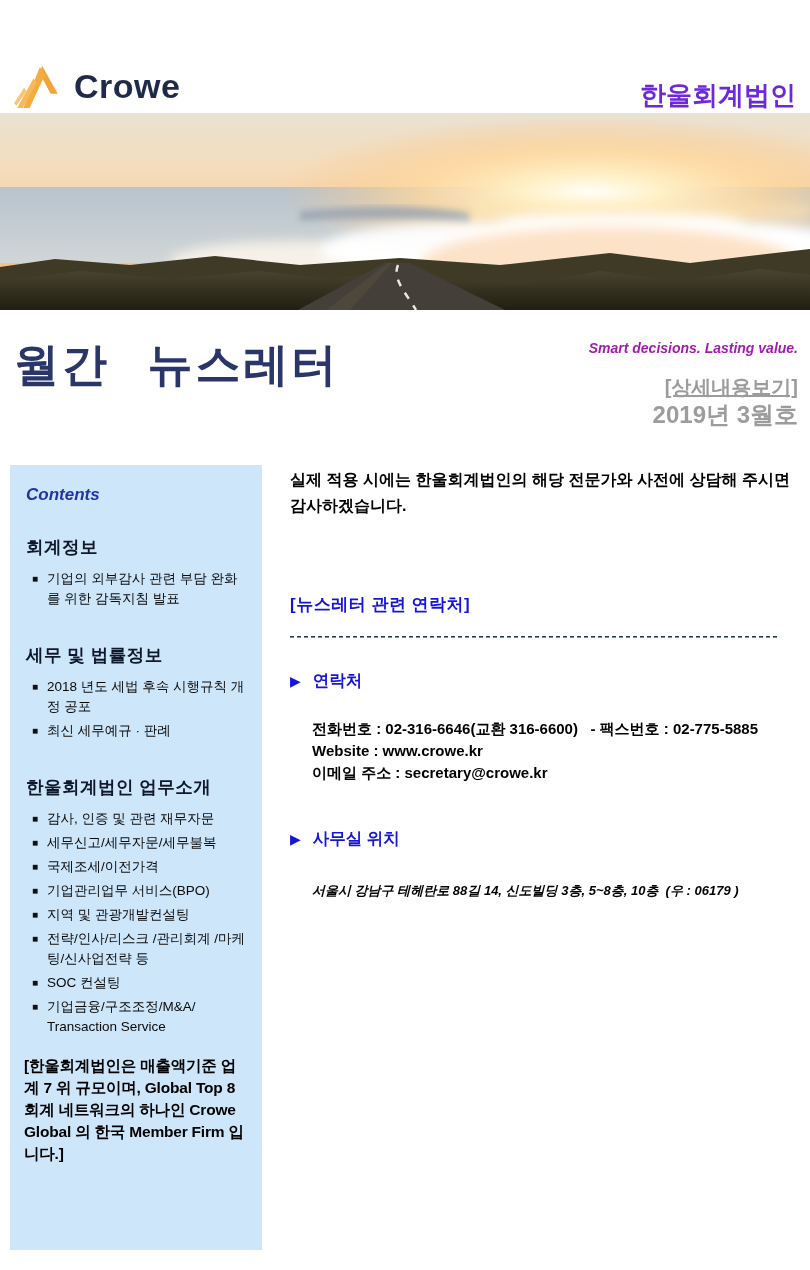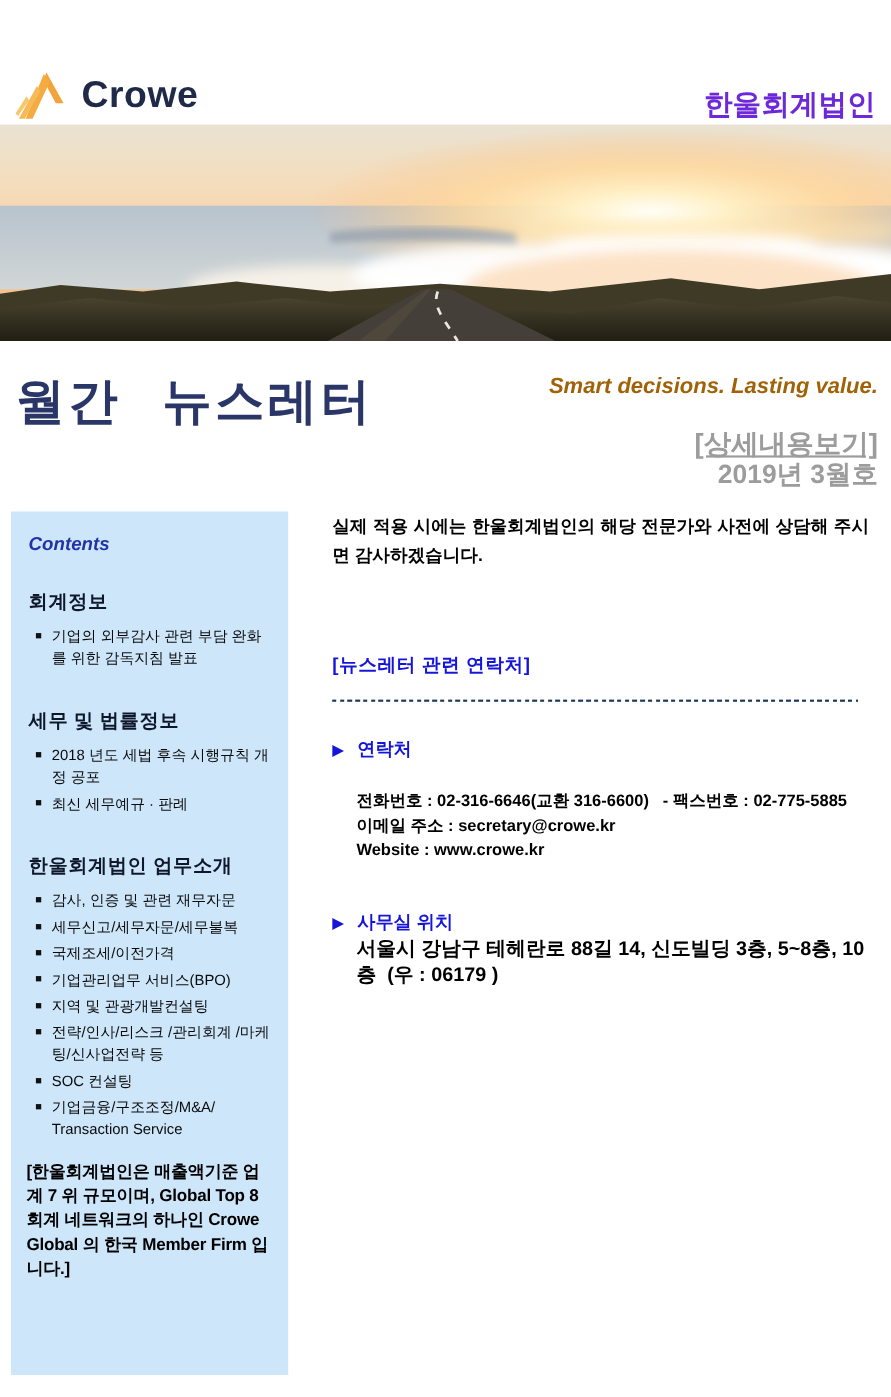--- a/index.html
+++ b/index.html
@@ -34,32 +34,32 @@
   .masthead {
     height:155px; padding:26px 12px 0 14px;
     display:flex; justify-content:space-between; align-items:flex-start;
   }
   .page-title {
     font-size:45px; font-weight:800; color:#2a3668;
     letter-spacing:3px; word-spacing:22px; line-height:58px;
   }
   .mast-right { text-align:right; padding-top:4px; }
   .tagline {
-    font-size:20px; font-weight:700; font-style:italic; color:#a16207;
-    margin-bottom:28px;
+    font-size:14px; font-weight:700; font-style:italic; color:#a21caf;
+    margin-bottom:18px;
   }
   .detail-link {
-    display:inline-block; font-size:25px; font-weight:800; color:#9c9c9c;
+    display:inline-block; font-size:20px; font-weight:800; color:#9c9c9c;
     text-decoration:underline; line-height:27px; cursor:pointer;text-align:right;
   }
   .issue { font-size:24px; font-weight:800; color:#9c9c9c; line-height:27px; }
 
   
   .body-cols {
-    display:flex; gap:40px; padding:0 20px 0 10px; height:785px;
+    display:flex; gap:28px; padding:0 20px 0 10px; height:785px;
   }
   .sidebar {
     width:252px; min-width:252px; height:785px;
     background:#cde6fa; padding:16px 12px 14px 14px;
   }
   .contents-title {
     font-size:17px; font-weight:800; font-style:italic; color:#2233aa;
     margin:4px 0 0 2px;
   }
   .side-heading {
@@ -97,22 +97,22 @@
     font-size:16.5px; font-weight:800; color:#1515d8;
   }
   .subhead.one { margin-top:32px; }
   .subhead.two { margin-top:44px; }
   .tri { font-size:14px; line-height:16px; }
   .contact-lines { margin-top:26px; padding-left:22px; }
   .contact-lines p {
     font-size:15px; font-weight:800; line-height:22px; white-space:pre-wrap;
   }
   .address {
-    padding-left:22px;
-    font-size:18px; font-weight:800; white-space:pre-wrap;
+    margin-top:32px; padding-left:22px;
+    font-size:13px; font-weight:800; white-space:pre-wrap;font-style:italic;
   }
 </style>
 </head>
 <body>
 
 <div class="page">
 
   <header class="topbar">
     <div class="brand">
       <svg viewBox="0 0 64 60" aria-hidden="true">
@@ -256,22 +256,22 @@
       <h2 class="contact-heading">[뉴스레터 관련 연락처]</h2>
       <div class="dashed"></div>
 
       <div class="subhead one">
         <span class="tri">▶</span>
         <span>연락처</span>
       </div>
 
       <div class="contact-lines">
         <p>전화번호 : 02-316-6646(교환 316-6600)   - 팩스번호 : 02-775-5885</p>
+        <p>Website : www.crowe.kr</p>
         <p>이메일 주소 : secretary@crowe.kr</p>
-        <p>Website : www.crowe.kr</p>
       </div>
 
       <div class="subhead two">
         <span class="tri">▶</span>
         <span>사무실 위치</span>
       </div>
 
       <p class="address">서울시 강남구 테헤란로 88길 14, 신도빌딩 3층, 5~8층, 10층  (우 : 06179 )</p>
     </main>
   </div>

